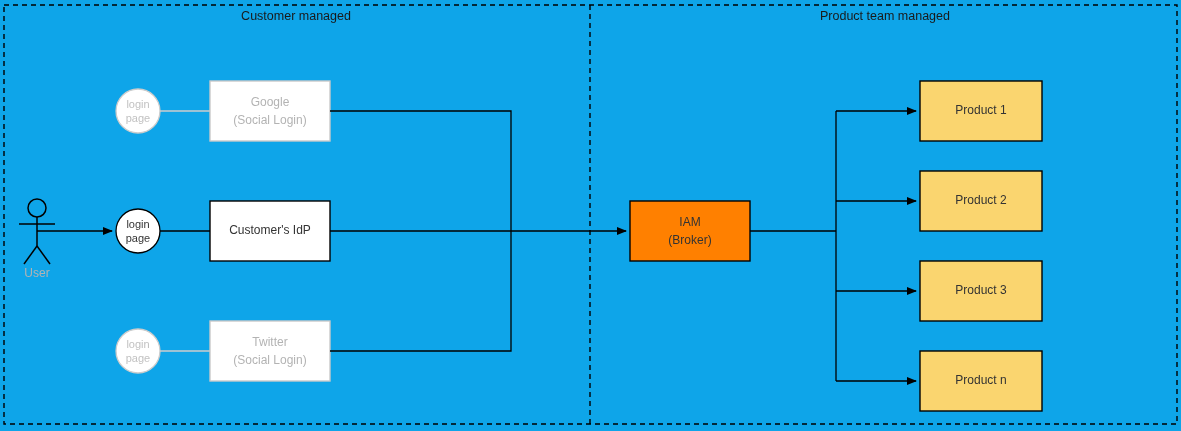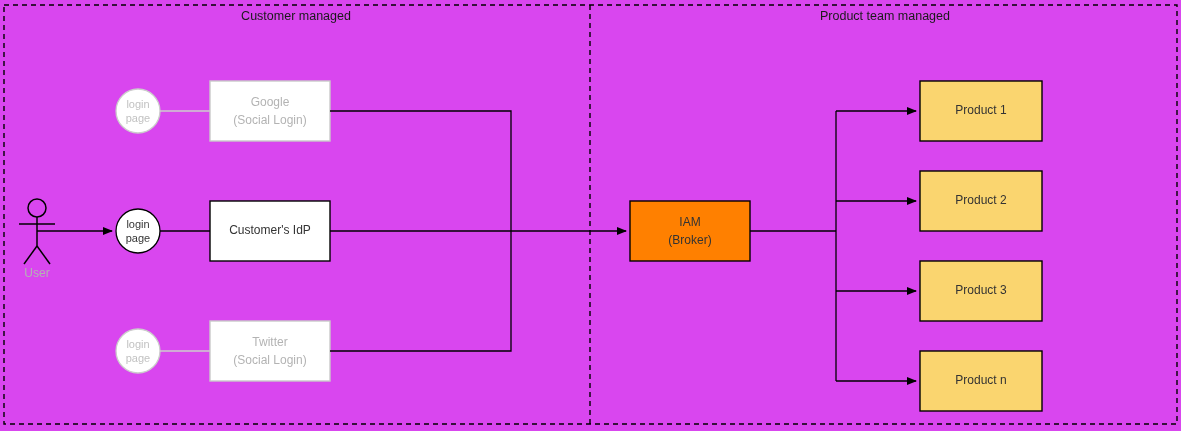--- a/index.html
+++ b/index.html
@@ -8,21 +8,21 @@
     padding: 0;
     background: #ffffff;
   }
   body {
     font-family: "Liberation Sans", sans-serif;
   }
   #canvas {
     position: relative;
     width: 1181px;
     height: 431px;
-    background: #d946ef;
+    background: #0ea5e9;
     overflow: hidden;
   }
   svg.diagram {
     position: absolute;
     left: 0;
     top: 0;
     width: 1181px;
     height: 431px;
   }
   .lbl {

